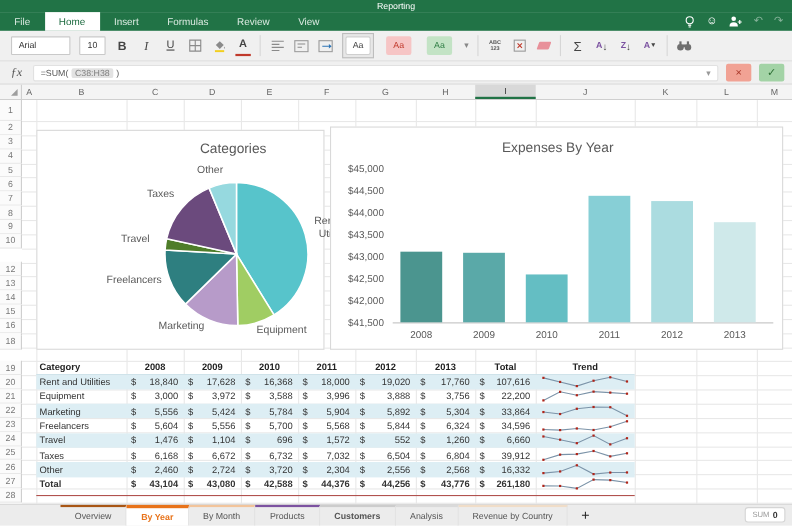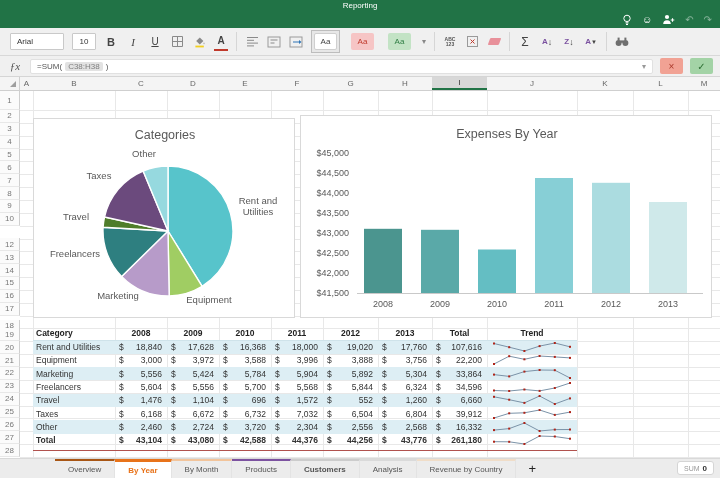--- a/index.html
+++ b/index.html
@@ -88,20 +88,28 @@
   .sumbadge b{color:#333;font-size:8px}
 </style>
 </head>
 <body>
 
 <div class="titlebar">
   <span>Reporting</span>
 </div>
 
 <div class="ribbon">
+  <div id="ribbonTabs" style="display:flex">
+      <div class="rtab">File</div>
+      <div class="rtab active">Home</div>
+      <div class="rtab">Insert</div>
+      <div class="rtab">Formulas</div>
+      <div class="rtab">Review</div>
+      <div class="rtab">View</div>
+    </div>
   <div class="ribbon-icons">
     <svg width="10" height="12" viewBox="0 0 10 12">
       <circle cx="5" cy="4.4" r="3.2" fill="none" stroke="#fff" stroke-width="1"></circle>
       <rect x="3.6" y="8.3" width="2.8" height="1.2" fill="#fff"></rect>
       <rect x="4" y="10" width="2" height="1" fill="#fff"></rect>
     </svg>
     <span class="g">☺</span>
     <svg width="13" height="11" viewBox="0 0 13 11">
       <circle cx="5" cy="3" r="2.1" fill="#fff"></circle>
       <path d="M1.2 10 Q1.2 6.2 5 6.2 Q8.8 6.2 8.8 10 Z" fill="#fff"></path>
@@ -249,21 +257,21 @@
       <div class="rowh" style="top: 96.1px; height: 12.85px;">8</div>
       <div class="rowh" style="top: 108.95px; height: 12.85px;">9</div>
       <div class="rowh" style="top: 121.8px; height: 12.85px;">10</div>
       <div class="rowh" style="top: 134.65px; height: 12.85px; margin-top: 12px;">11</div>
       <div class="rowh" style="top: 147.5px; height: 12.85px;">12</div>
       <div class="rowh" style="top: 160.35px; height: 12.85px;">13</div>
       <div class="rowh" style="top: 173.2px; height: 12.85px;">14</div>
       <div class="rowh" style="top: 186.05px; height: 12.85px;">15</div>
       <div class="rowh" style="top: 198.9px; height: 12.85px;">16</div>
       <div class="rowh" style="top: 211.75px; height: 12.85px;">17</div>
-      <div class="rowh" style="top: 229px; height: 12.85px;">18</div>
+      <div class="rowh" style="top: 214px; height: 12.85px;">18</div>
       <div class="rowh" style="top: 237.45px; height: 12.85px;">19</div>
       <div class="rowh" style="top: 250.3px; height: 12.85px;">20</div>
       <div class="rowh" style="top: 263.15px; height: 12.85px;">21</div>
       <div class="rowh" style="top: 276px; height: 12.85px;">22</div>
       <div class="rowh" style="top: 288.85px; height: 12.85px;">23</div>
       <div class="rowh" style="top: 301.7px; height: 12.85px;">24</div>
       <div class="rowh" style="top: 314.55px; height: 12.85px;">25</div>
       <div class="rowh" style="top: 327.4px; height: 12.85px;">26</div>
       <div class="rowh" style="top: 340.25px; height: 12.85px;">27</div>
       <div class="rowh" style="top: 353.1px; height: 12.85px;">28</div>
@@ -302,21 +310,21 @@
       <div class="hline" style="top: 250.3px;"></div>
       <div class="hline" style="top: 263.1px;"></div>
       <div class="hline" style="top: 276px;"></div>
       <div class="hline" style="top: 288.8px;"></div>
       <div class="hline" style="top: 301.7px;"></div>
       <div class="hline" style="top: 314.6px;"></div>
       <div class="hline" style="top: 327.4px;"></div>
       <div class="hline" style="top: 340.3px;"></div>
       <div class="hline" style="top: 353.1px;"></div>
       <div class="hline" style="top: 366px;"></div>
-      <div class="chartbox" style="left: 13px; top: 27px; width: 262px; height: 200px;"><svg width="262" height="200">
+      <div class="chartbox" style="left: 13px; top: 27px; width: 262px; height: 200px; padding-left: 47px;"><svg width="262" height="200">
           <text x="131" y="20" text-anchor="middle" font-size="12.5" fill="#595959">Categories</text>
           <path d="M134 112 L134.0 47.0 A65 65 0 0 1 168.1 167.3 Z" fill="#57c4cb" stroke="#fff" stroke-width="1.4"></path>
           <path d="M134 112 L168.1 167.3 A65 65 0 0 1 135.2 177.0 Z" fill="#a0cd63" stroke="#fff" stroke-width="1.4"></path>
           <path d="M134 112 L135.2 177.0 A65 65 0 0 1 87.6 157.5 Z" fill="#b79bc9" stroke="#fff" stroke-width="1.4"></path>
           <path d="M134 112 L87.6 157.5 A65 65 0 0 1 69.1 108.3 Z" fill="#2e7f80" stroke="#fff" stroke-width="1.4"></path>
           <path d="M134 112 L69.1 108.3 A65 65 0 0 1 70.5 98.0 Z" fill="#4f7d2a" stroke="#fff" stroke-width="1.4"></path>
           <path d="M134 112 L70.5 98.0 A65 65 0 0 1 109.1 52.0 Z" fill="#6b4a7d" stroke="#fff" stroke-width="1.4"></path>
           <path d="M134 112 L109.1 52.0 A65 65 0 0 1 134.0 47.0 Z" fill="#96d9df" stroke="#fff" stroke-width="1.4"></path>
           <text x="224" y="85" text-anchor="middle" font-size="9.5" fill="#595959"><tspan x="224" dy="0">Rent and</tspan><tspan x="224" dy="11">Utilities</tspan></text>
           <text x="175" y="184" text-anchor="middle" font-size="9.5" fill="#595959">Equipment</text>

